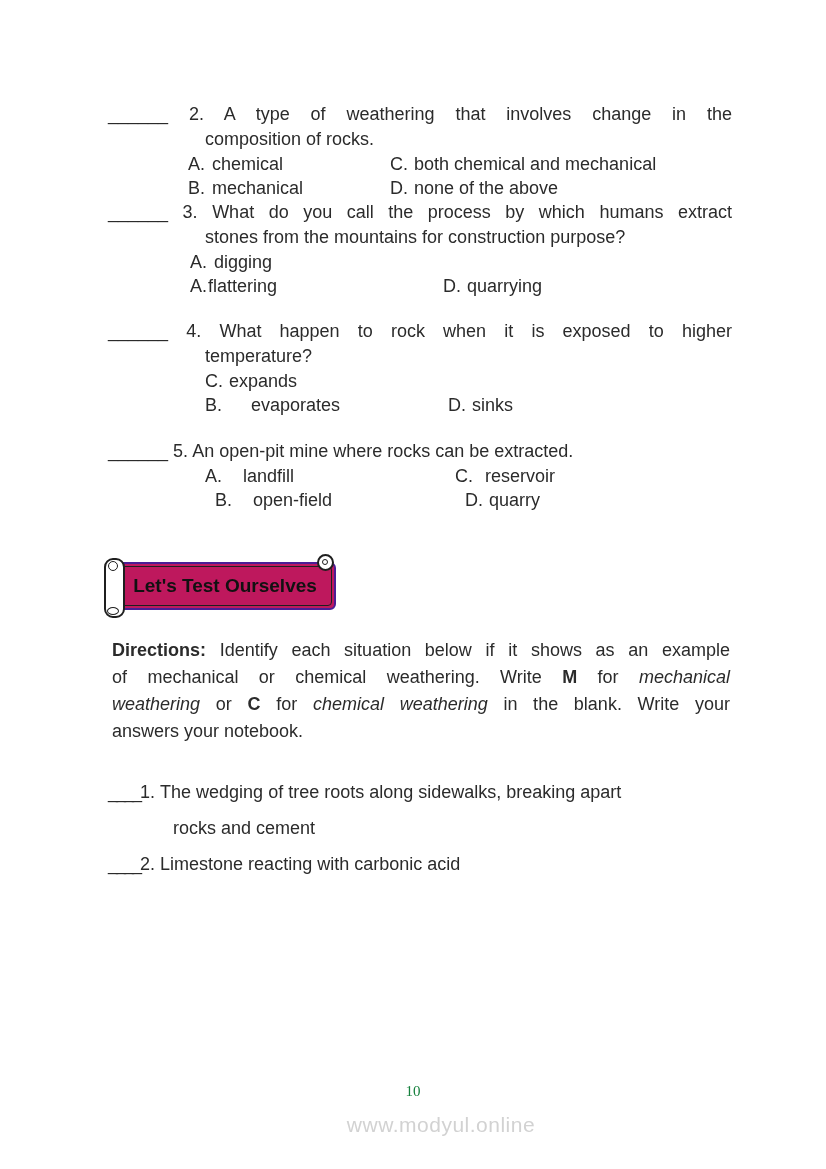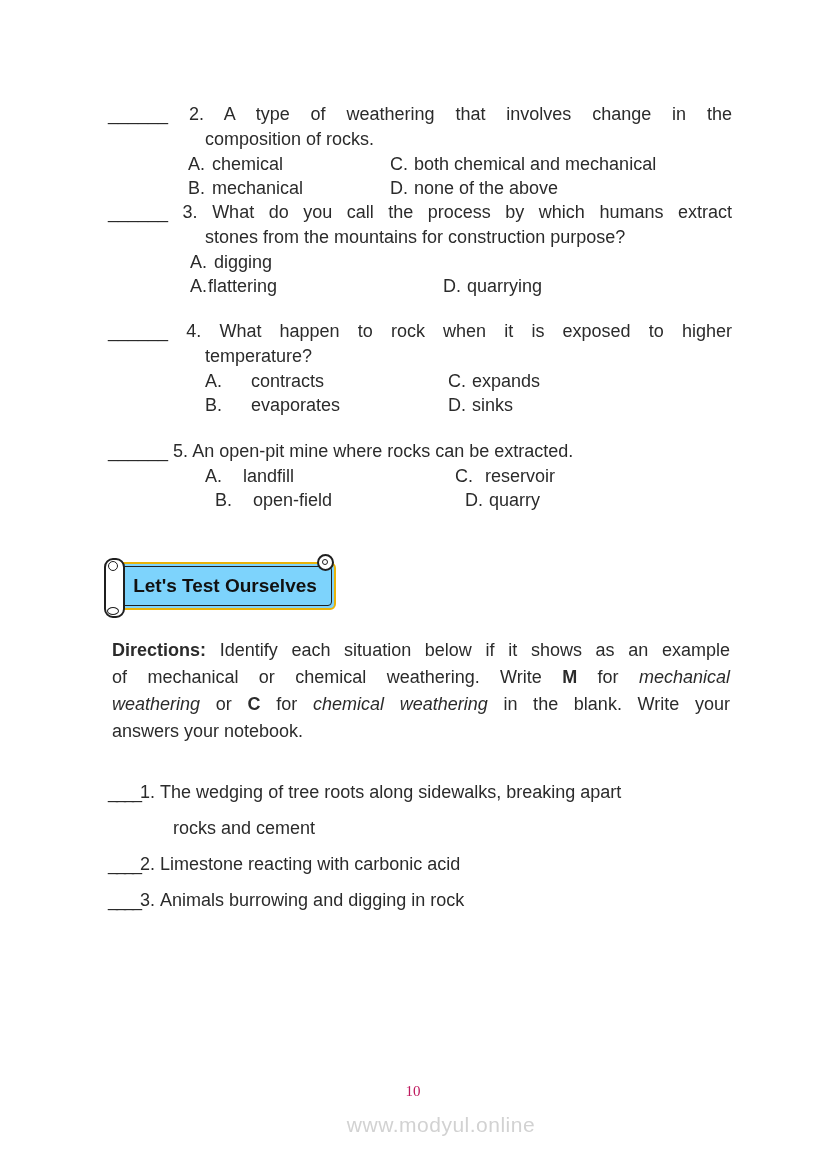--- a/index.html
+++ b/index.html
@@ -27,21 +27,21 @@
   .ol{display:inline-block;width:24px;}
   .ol-w46{width:46px;}
   .ol-w38{width:38px;}
   .ol-w30{width:30px;}
   .ol-w18{width:18px;}
   .shift10{padding-left:10px;}
   
   .banner{position:absolute;top:554px;left:104px;width:234px;height:62px;}
   .scroll-box{
     position:absolute;left:10px;top:8px;width:218px;height:44px;
-    border:2px solid #eab308;border-radius:6px;background:#7dd3fc;
+    border:2px solid #4c1d95;border-radius:6px;background:#be185d;
     display:flex;align-items:center;justify-content:center;
   }
   .scroll-box::before{content:"";position:absolute;inset:2px;border:1px solid #1f1f1f;border-radius:4px;}
   .banner-text{font-weight:700;font-size:19px;color:#111;position:relative;z-index:1;}
   .scroll-roll{
     position:absolute;left:0;top:4px;width:17px;height:56px;background:#fff;
     border:2px solid #1f1f1f;border-radius:9px;z-index:2;
   }
   .scroll-roll::before{content:"";position:absolute;left:2px;top:1px;width:8px;height:8px;border:1.5px solid #1f1f1f;border-radius:50%;}
   .scroll-roll::after{content:"";position:absolute;left:1px;bottom:1px;width:10px;height:6px;border:1px solid #1f1f1f;border-radius:50%;}
@@ -52,21 +52,21 @@
   .bold{font-weight:700;}
   .it{font-style:italic;}
   
   .titems{position:absolute;top:780px;left:108px;width:630px;}
   .t-item{height:36px;line-height:24px;white-space:nowrap;}
   .t-cont{padding-left:65px;}
   .t-num{margin-right:5px;}
   
   .page-num{
     position:absolute;top:1083px;left:0;width:100%;text-align:center;
-    font-family:"Liberation Serif", serif;font-size:15px;color:#be185d;
+    font-family:"Liberation Serif", serif;font-size:15px;color:#15803d;
   }
   .watermark{
     position:absolute;top:1113px;left:0;width:100%;text-align:center;
     font-size:21px;color:#d2d2d2;letter-spacing:0.5px;padding-left:28px;
   }
 </style>
 </head>
 <body>
 
 <div class="page">
@@ -105,21 +105,20 @@
   </section>
 
   <section class="q" style="top:319px;">
     <div class="q-line jl">
       <span class="blank">______</span>
       <span>4.</span>
       <span>What happen to rock when it is exposed to higher</span>
     </div>
     <div class="q-line q-cont">temperature?</div>
     <div class="optrow q4o">
-      <div><span class="ol ol-w46">A.</span><span>contracts</span></div>
       <div><span class="ol">C.</span><span>expands</span></div>
     </div>
     <div class="optrow q4o">
       <div><span class="ol ol-w46">B.</span><span>evaporates</span></div>
       <div><span class="ol">D.</span><span>sinks</span></div>
     </div>
   </section>
 
   <section class="q" style="top:439px;">
     <div class="q-line">
@@ -161,21 +160,18 @@
   </section>
 
   <section class="titems">
     <div class="t-item">
       <span class="blank blank-sm">____</span><span class="t-num">1.</span><span>The wedging of tree roots along sidewalks, breaking apart</span>
     </div>
     <div class="t-item t-cont">rocks and cement</div>
     <div class="t-item">
       <span class="blank blank-sm">____</span><span class="t-num">2.</span><span>Limestone reacting with carbonic acid</span>
     </div>
-    <div class="t-item">
-      <span class="blank blank-sm">____</span><span class="t-num">3.</span><span>Animals burrowing and digging in rock</span>
-    </div>
   </section>
 
   <div class="page-num">10</div>
   <div class="watermark">www.modyul.online</div>
 
 </div>
 
 </body></html>

